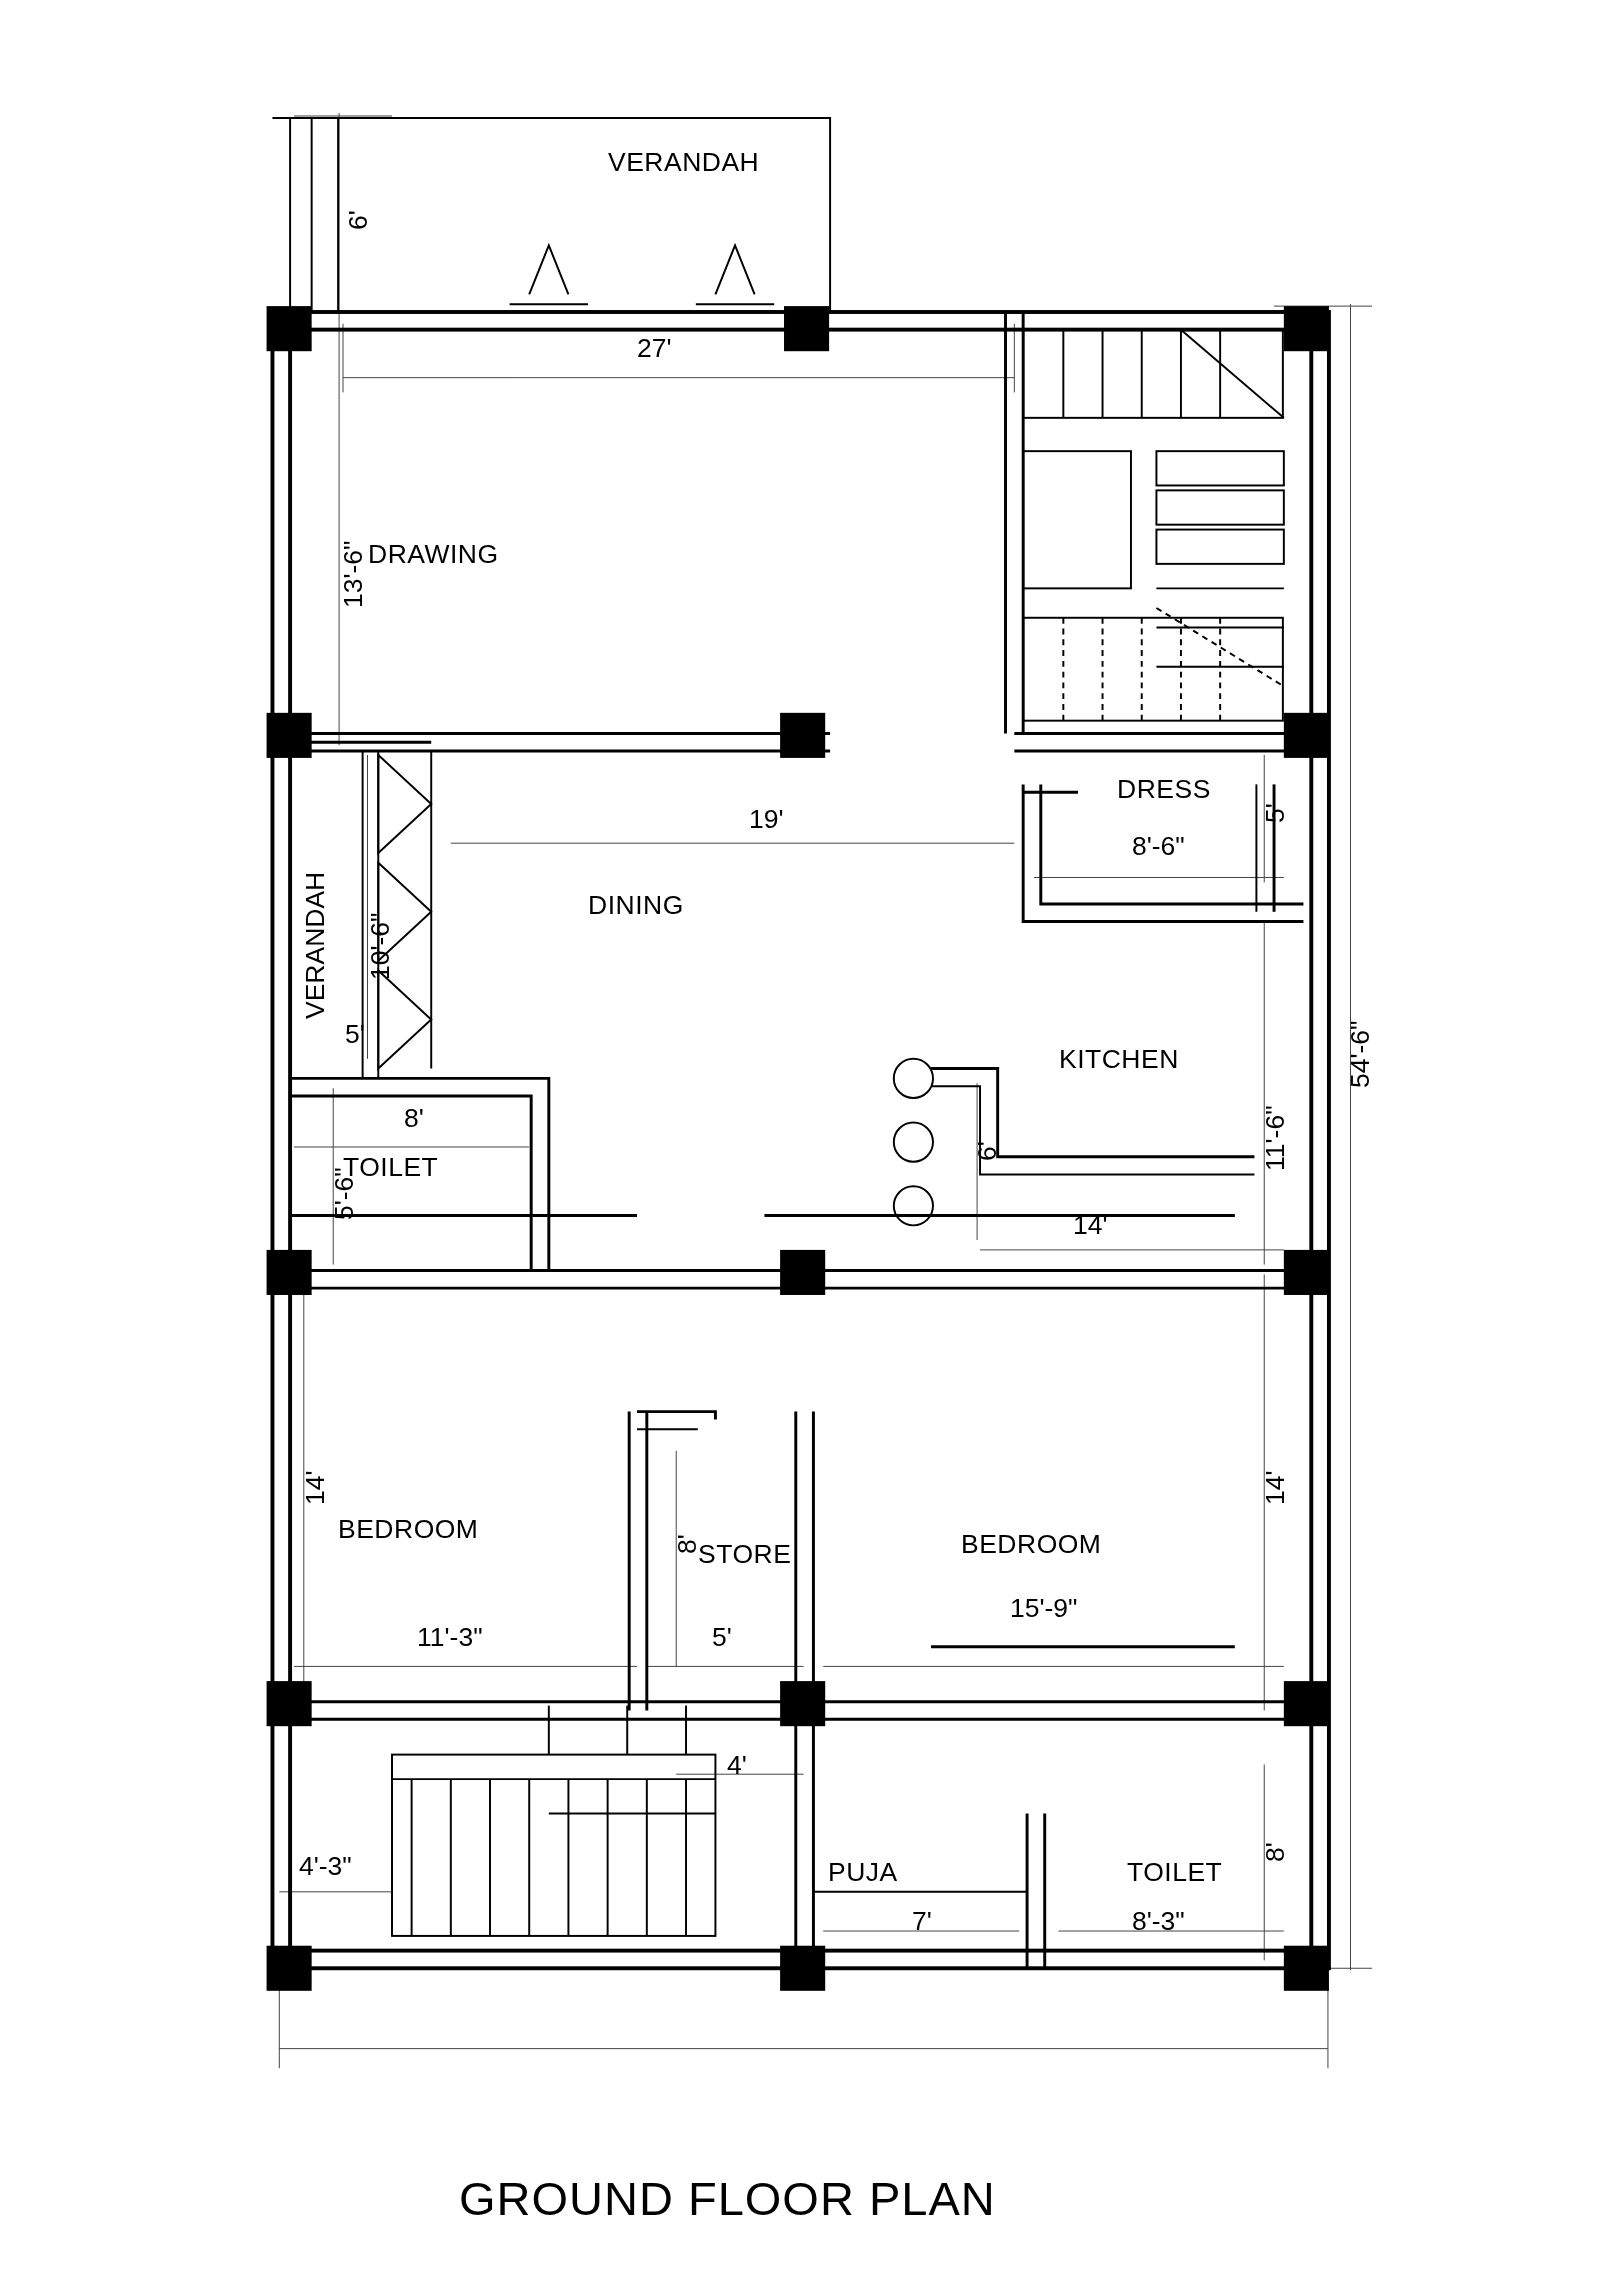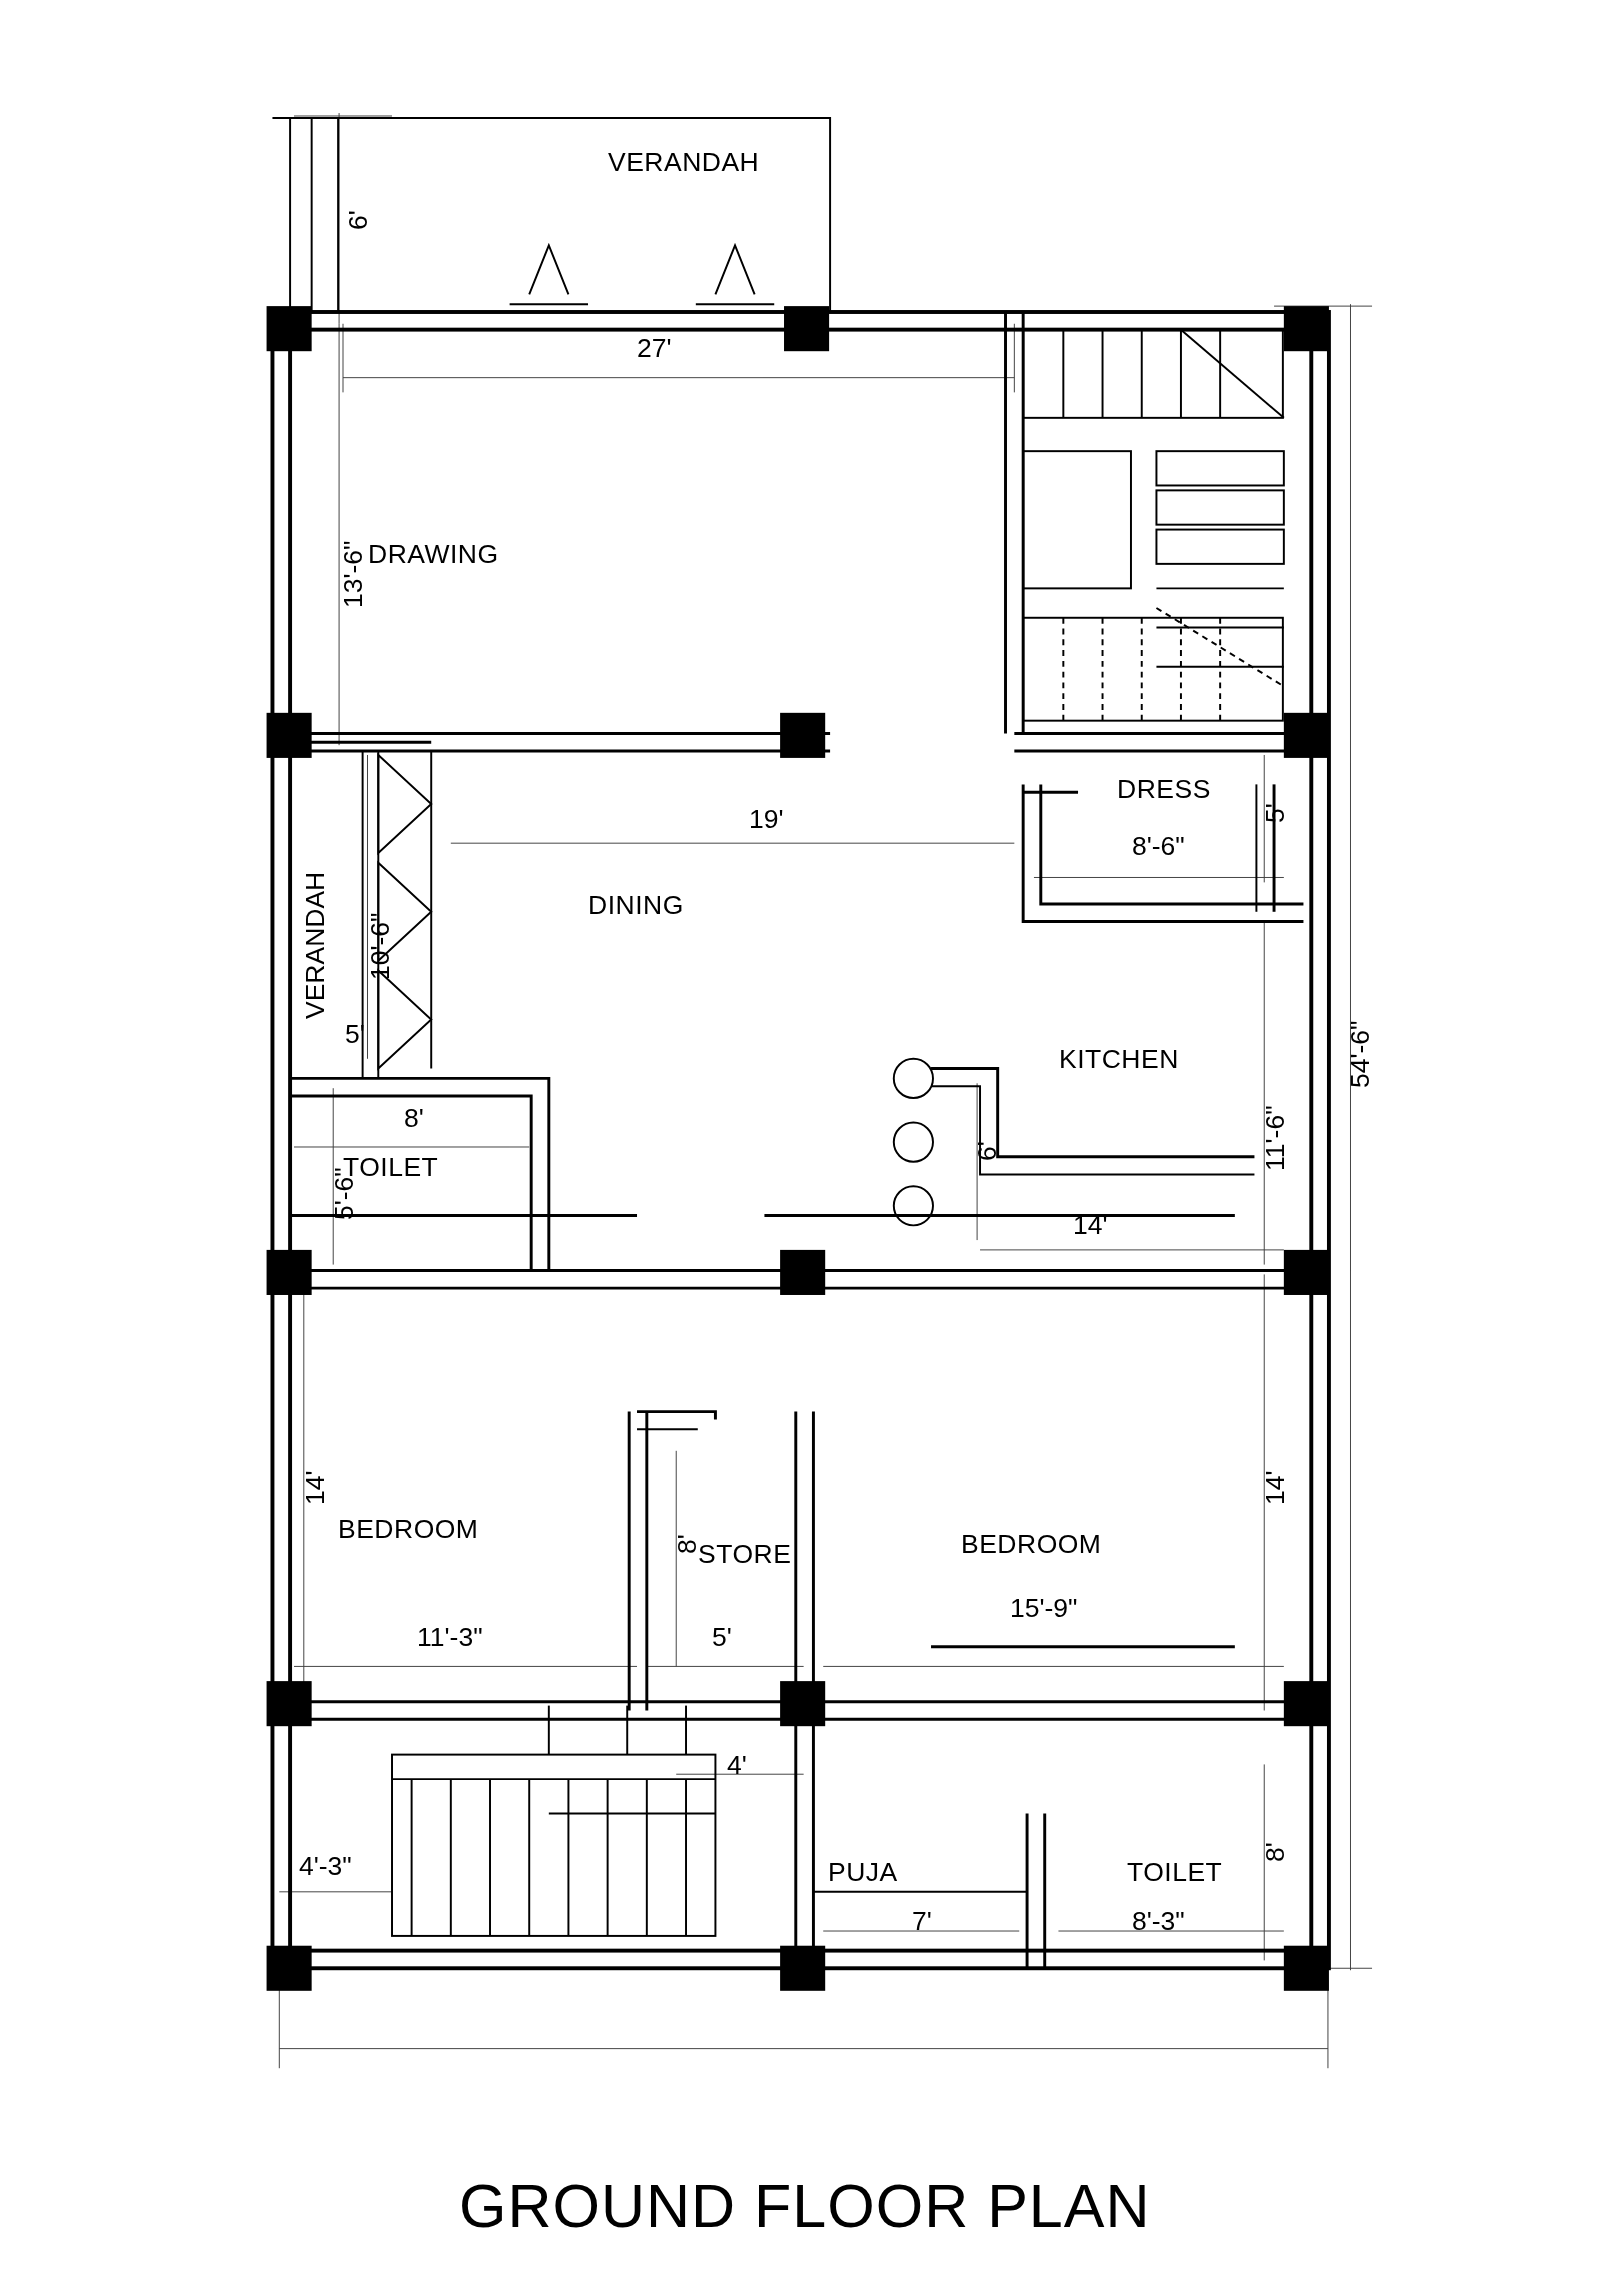--- a/index.html
+++ b/index.html
@@ -1,20 +1,20 @@
 <!DOCTYPE html>
 <html><head>
 <meta charset="utf-8">
 <style>
   html,body{margin:0;padding:0;background:#ffffff;}
   body{width:1620px;height:2293px;font-family:"Liberation Sans", sans-serif;color:#000;}
   #plan{position:relative;width:1620px;height:2293px;overflow:hidden;border-radius:21px;}
   .label{position:absolute;font-size:26.5px;letter-spacing:0.5px;white-space:nowrap;color:#000;}
   .dim{position:absolute;font-size:26.5px;white-space:nowrap;color:#000;}
-  .title{position:absolute;font-size:61px;letter-spacing:1px;white-space:nowrap;}
+  .title{position:absolute;font-size:47px;letter-spacing:1px;white-space:nowrap;}
   svg.ovl{position:absolute;left:0;top:0;width:1620px;height:2293px;pointer-events:none;}
 </style>
 </head>
 <body>
 
 <div id="plan">
 
   <svg class="ovl" viewBox="0 0 1653 2339">
 
     <g stroke="#000" stroke-width="1" fill="none" opacity="0.75">

